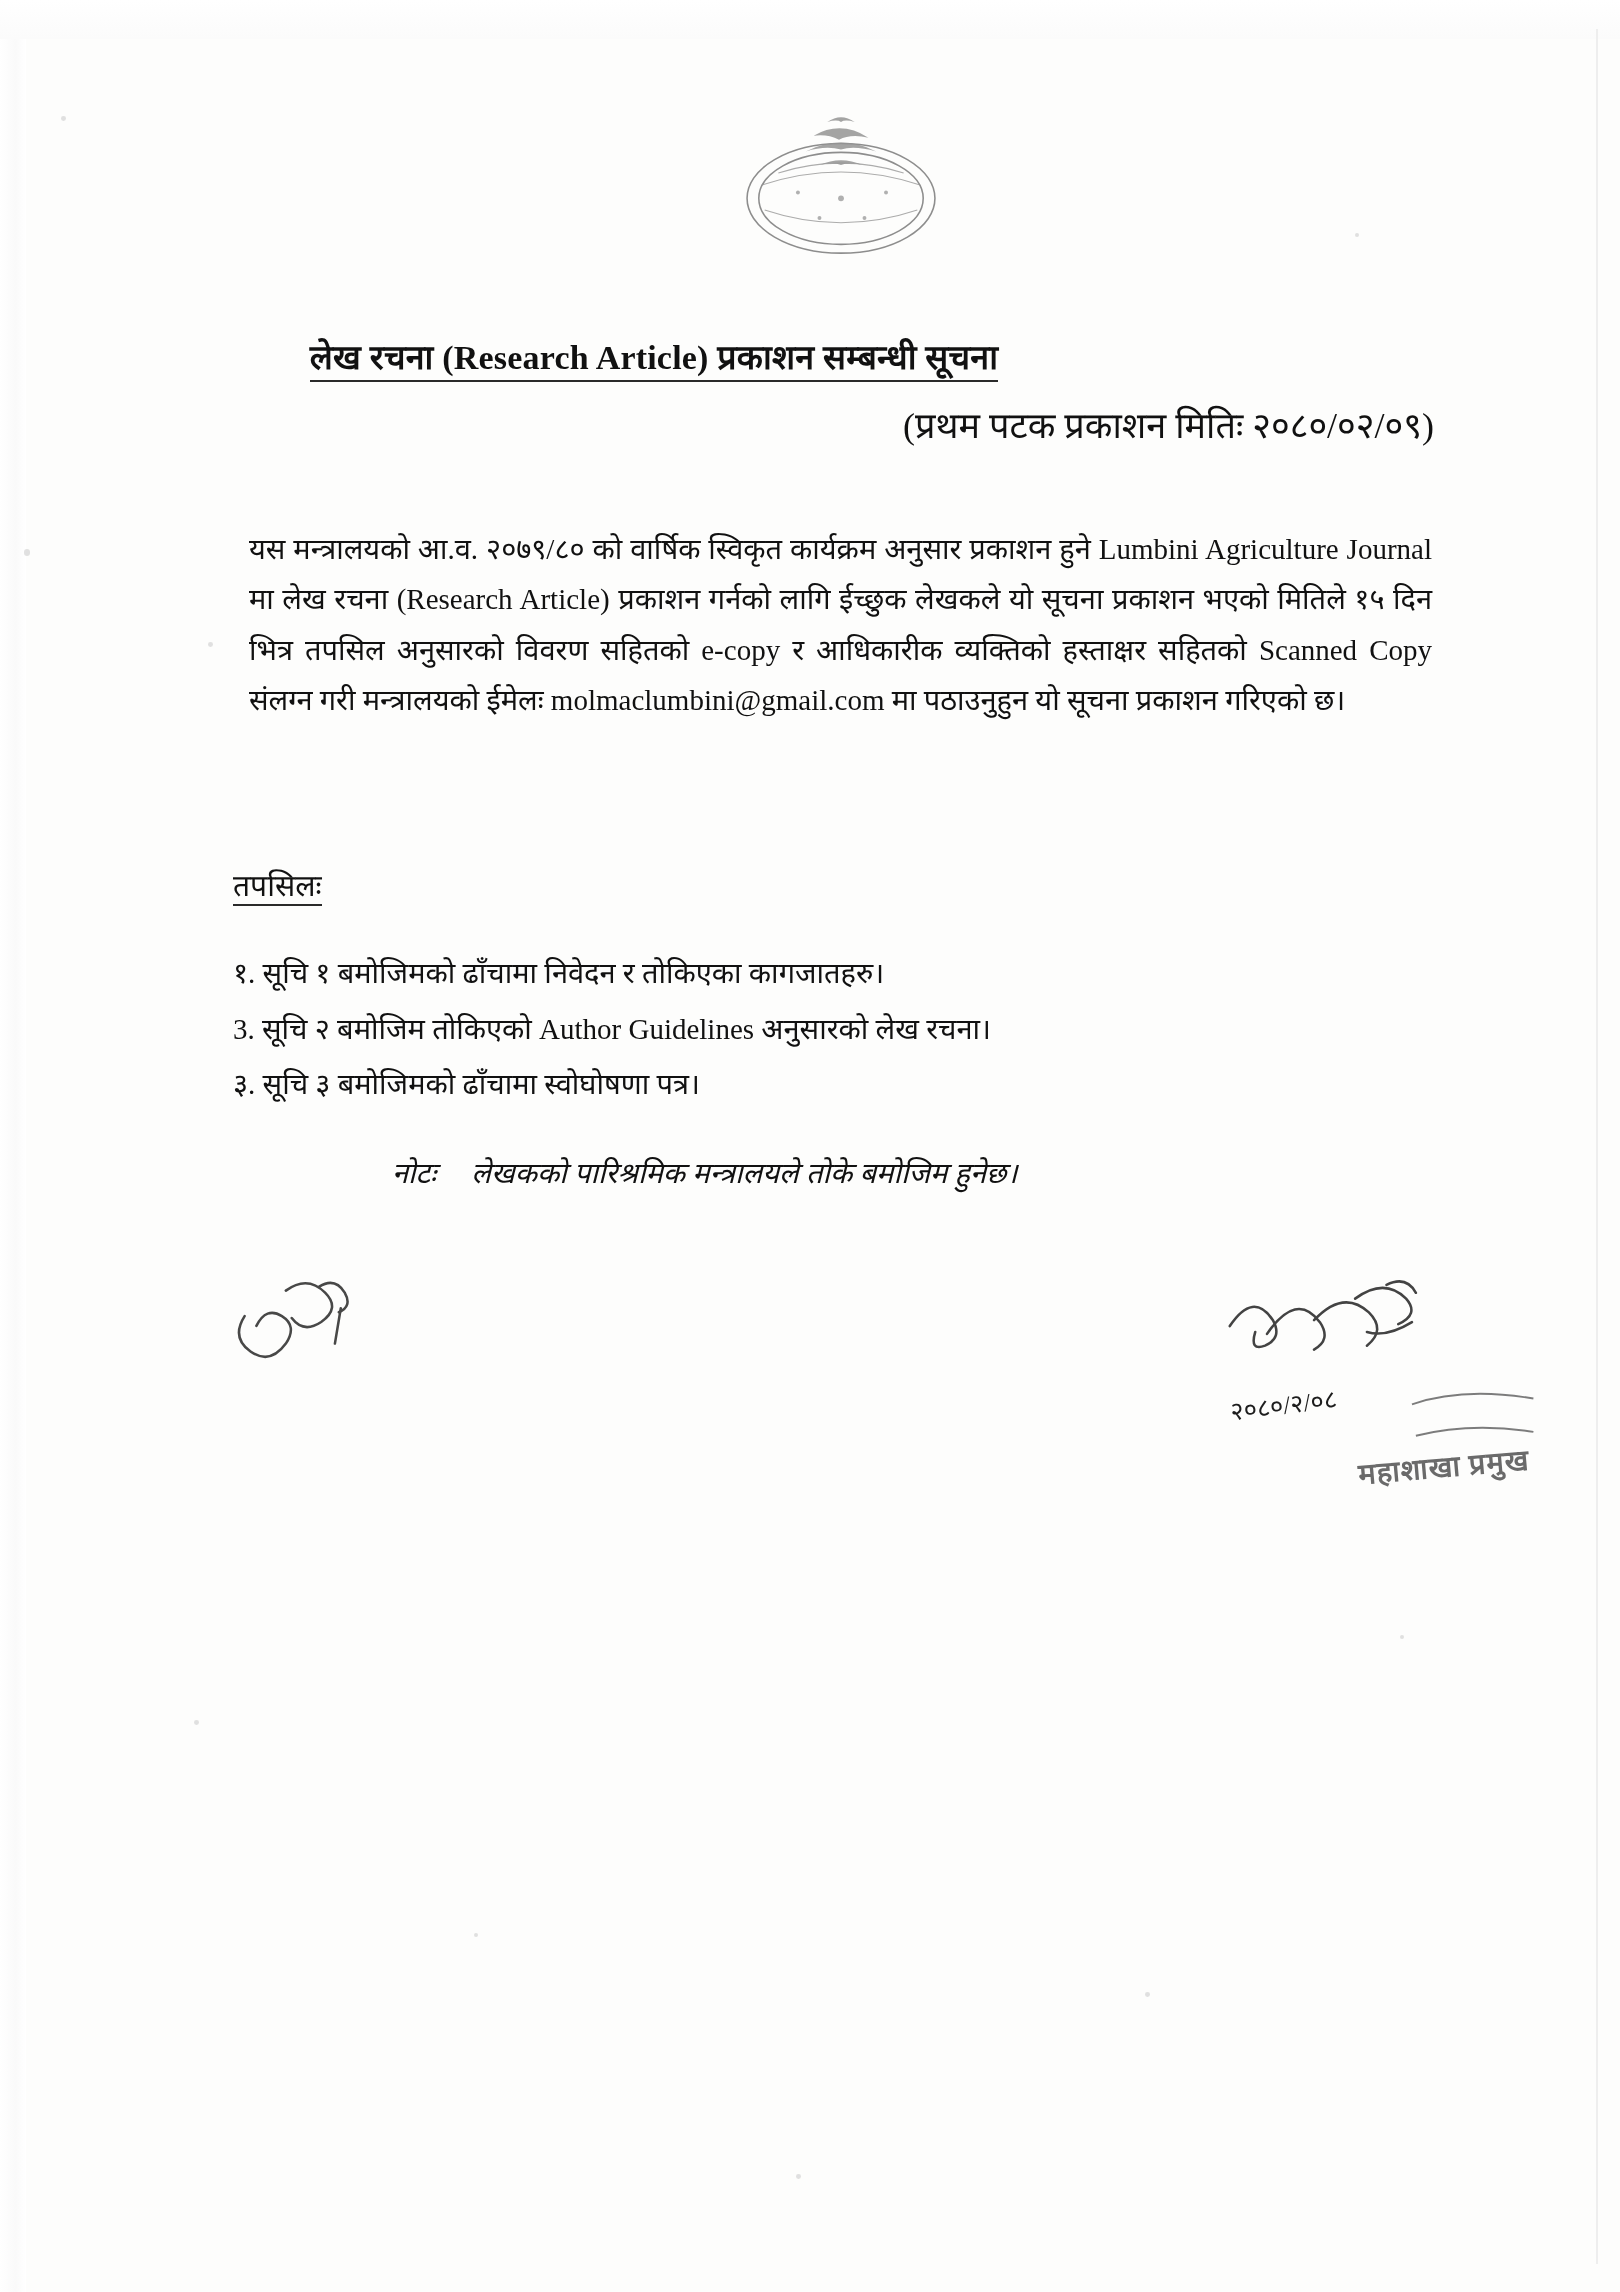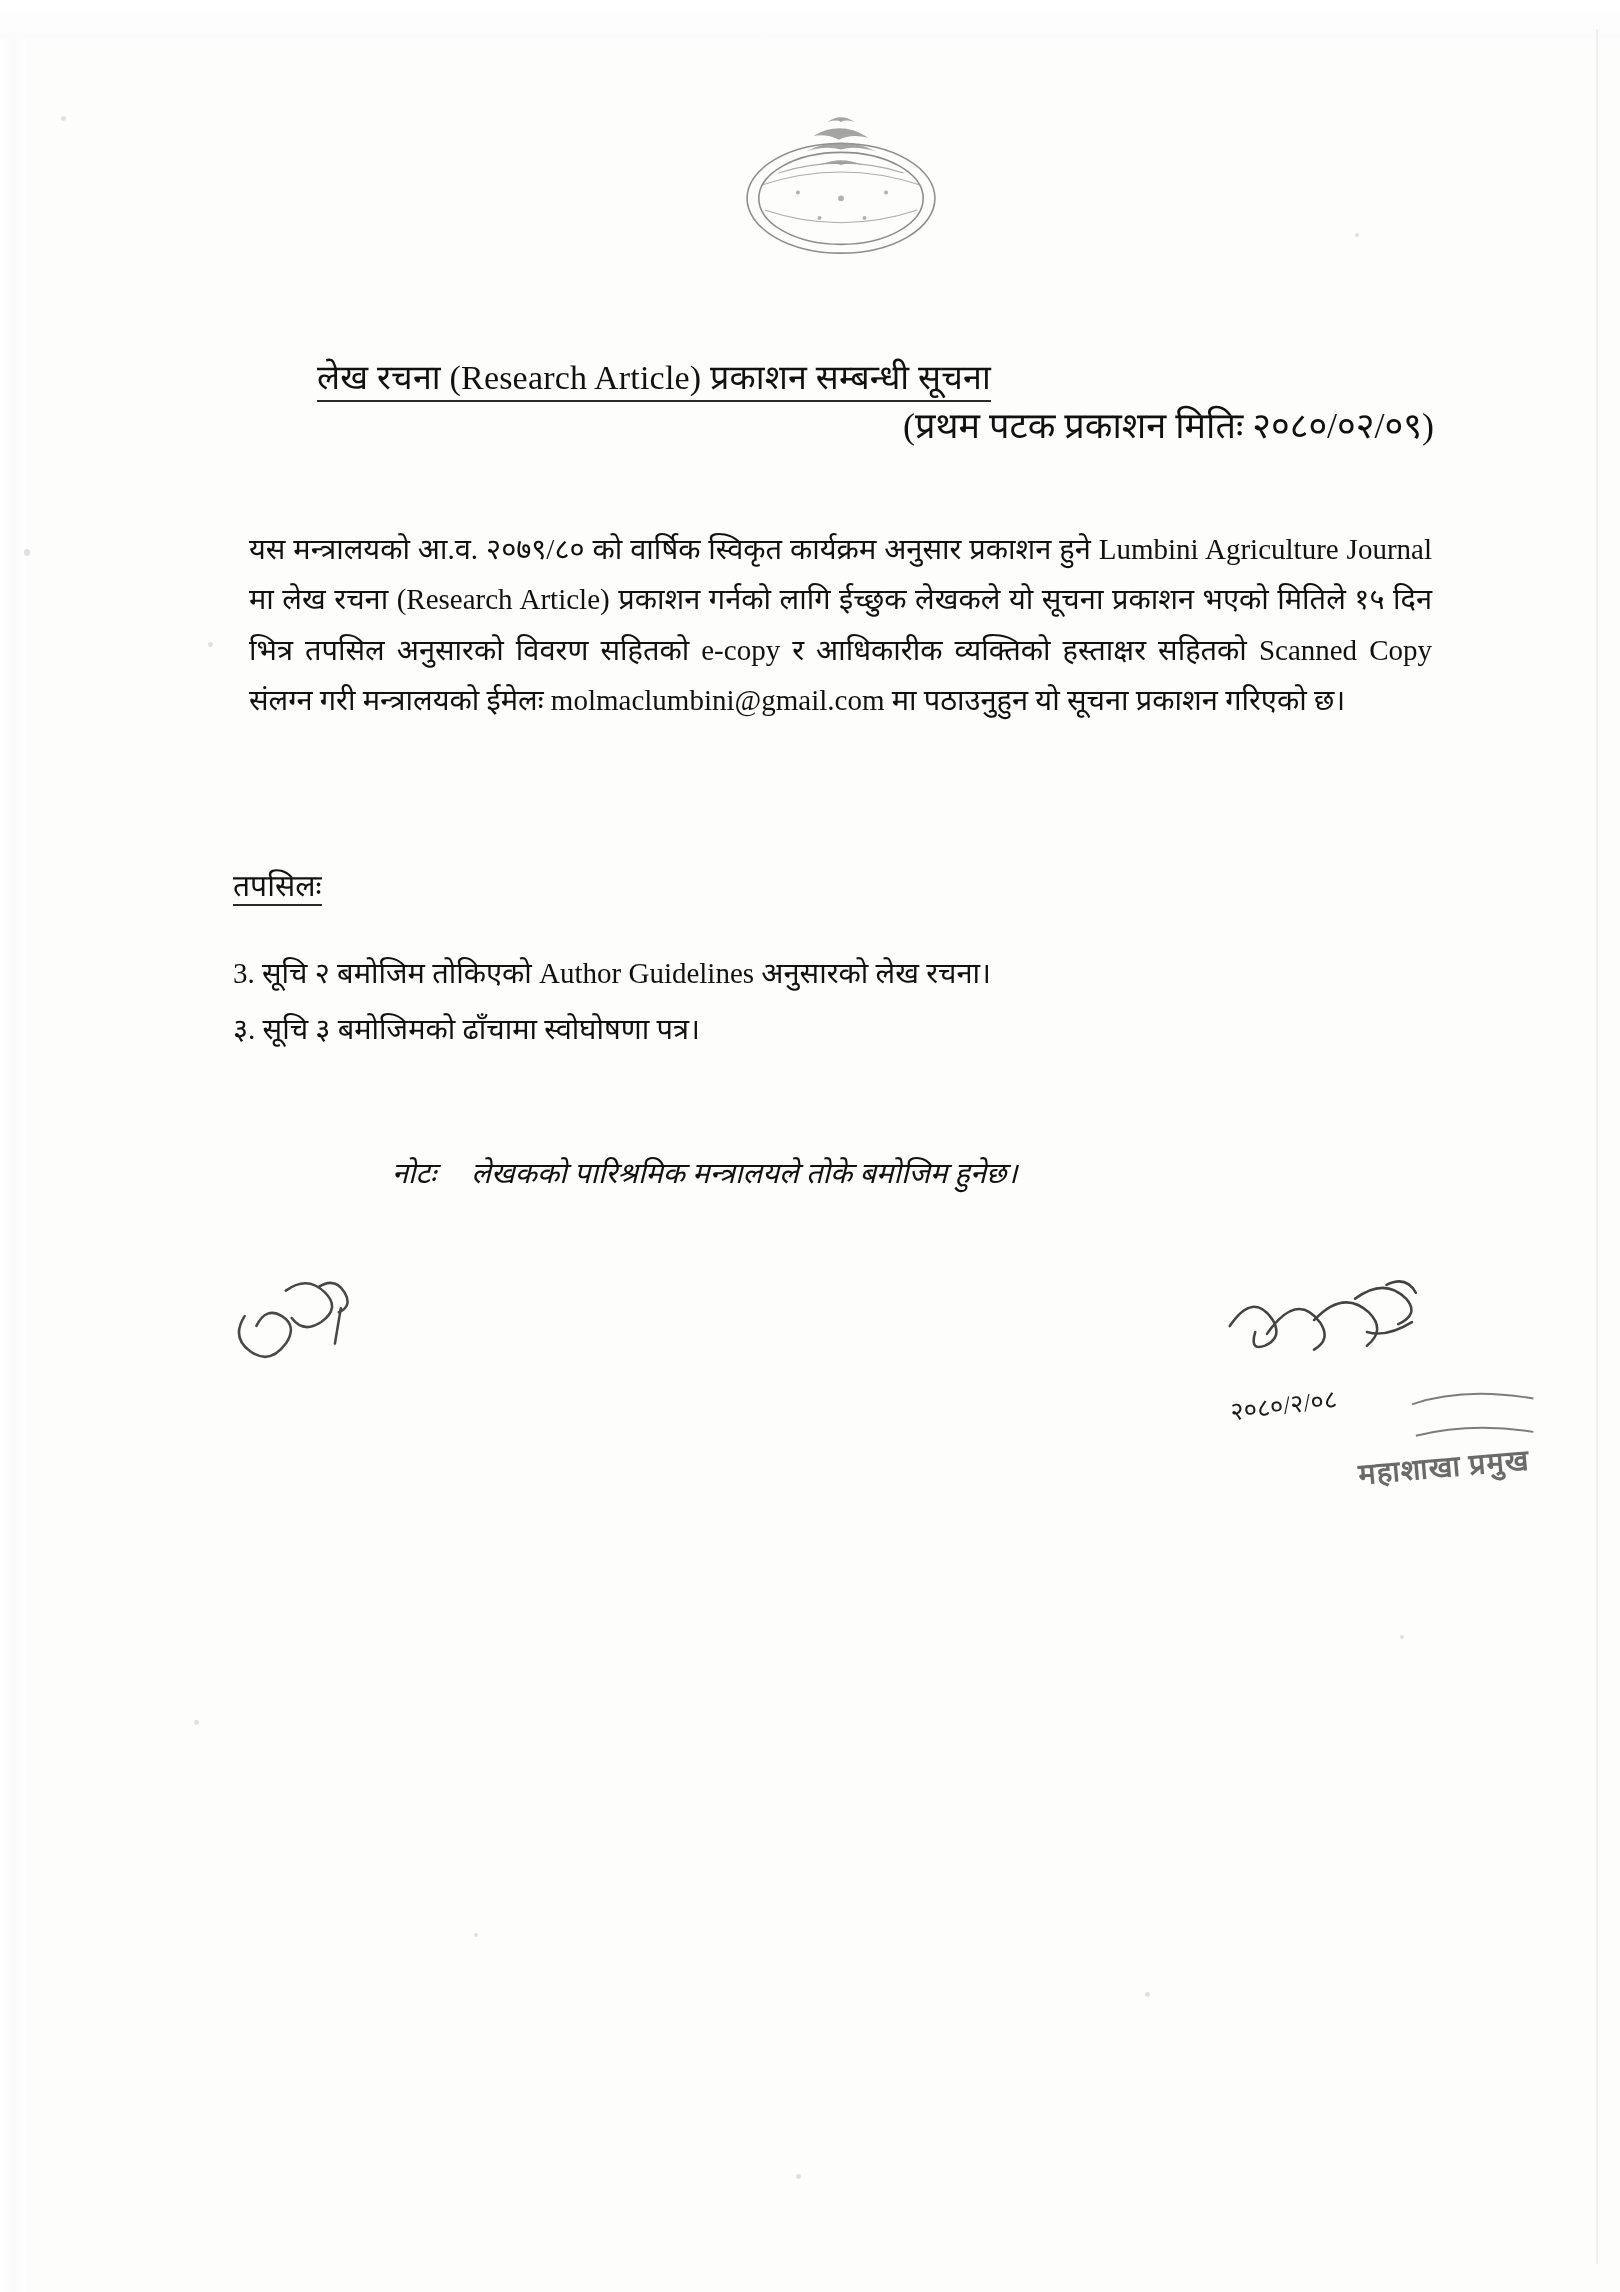--- a/index.html
+++ b/index.html
@@ -57,23 +57,22 @@
   .seal svg { display: block; }
 
   
   .doc-title {
     position: absolute;
     left: 0;
     top: 333px;
     width: 1308px;
     text-align: center;
     font-size: 34px;
-    font-weight: normal;
+    font-weight: bold;
     letter-spacing: 0.2px;
-    margin-top: 20px;
   }
   .doc-title .u {
     border-bottom: 2px solid #2a2a2a;
     padding-bottom: 3.9px;
   }
   .doc-subtitle {
     position: absolute;
     left: 0;
     top: 400px;
     width: 1620px;
@@ -220,20 +219,21 @@
 
   <div class="body-block">
     <p>यस मन्त्रालयको आ.व. २०७९/८० को वार्षिक स्विकृत कार्यक्रम अनुसार प्रकाशन हुने Lumbini Agriculture Journal मा लेख रचना (Research Article) प्रकाशन गर्नको लागि ईच्छुक लेखकले यो सूचना प्रकाशन भएको मितिले १५ दिन भित्र तपसिल अनुसारको विवरण सहितको e-copy र आधिकारीक व्यक्तिको हस्ताक्षर सहितको Scanned Copy संलग्न गरी मन्त्रालयको ईमेलः molmaclumbini@gmail.com मा पठाउनुहुन यो सूचना प्रकाशन गरिएको छ।</p>
   </div>
 
   <div class="tapasil-label">
     <span>तपसिलः</span>
   </div>
 
   <div class="list">
+    <div class="list-item">१. सूचि १ बमोजिमको ढाँचामा निवेदन र तोकिएका कागजातहरु।</div>
     <div class="list-item">3. सूचि २ बमोजिम तोकिएको Author Guidelines  अनुसारको लेख रचना।</div>
     <div class="list-item">३. सूचि ३ बमोजिमको ढाँचामा स्वोघोषणा पत्र।</div>
   </div>
 
   <div class="note">
     <span class="note-label">नोटः</span>
     <span>लेखकको पारिश्रमिक मन्त्रालयले तोके बमोजिम हुनेछ।</span>
   </div>
 
   <div class="hand-left">

